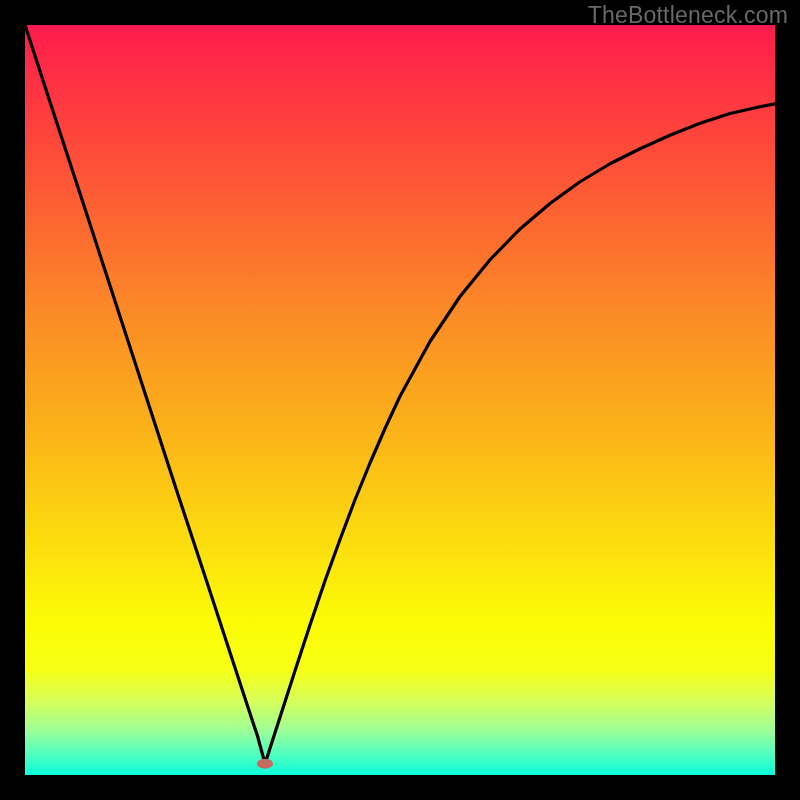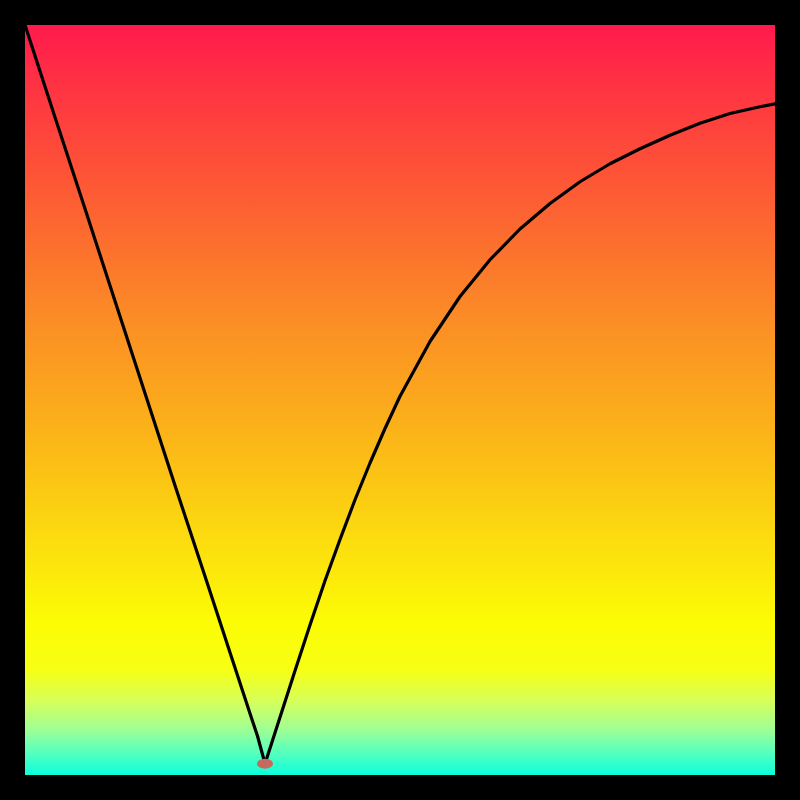--- a/index.html
+++ b/index.html
@@ -55,13 +55,14 @@
           <stop offset="90%" stop-color="#d8ff58"></stop>
           <stop offset="94%" stop-color="#9eff96"></stop>
           <stop offset="97%" stop-color="#56ffbe"></stop>
           <stop offset="100%" stop-color="#0bffdb"></stop>
         </linearGradient>
     </defs>
     <rect x="0" y="0" width="750" height="750" fill="url(#bg-grad)"></rect>
     <path id="curve" fill="none" stroke="#000" stroke-width="3.2" stroke-linejoin="round" stroke-linecap="round" d="M0.00 0.00 L30.00 92.25 L60.00 183.75 L90.00 276.00 L120.00 368.25 L150.00 460.50 L180.00 551.25 L210.00 642.75 L225.00 688.50 L232.50 711.00 L240.00 738.75 L247.50 715.50 L255.00 692.25 L270.00 645.75 L285.00 600.00 L300.00 555.75 L315.00 514.50 L330.00 474.75 L345.00 438.00 L360.00 403.50 L375.00 371.25 L405.00 316.50 L435.00 271.50 L465.00 234.75 L495.00 204.00 L525.00 178.50 L555.00 156.75 L585.00 138.75 L615.00 123.75 L645.00 110.25 L675.00 98.25 L705.00 88.50 L735.00 81.75 L750.00 78.75"></path>
     <ellipse id="marker" rx="8" ry="5" fill="#c46a5f" cx="240.00" cy="738.75"></ellipse>
   </svg>
+  <div class="watermark">TheBottleneck.com</div>
 </div>
 
 </body></html>

